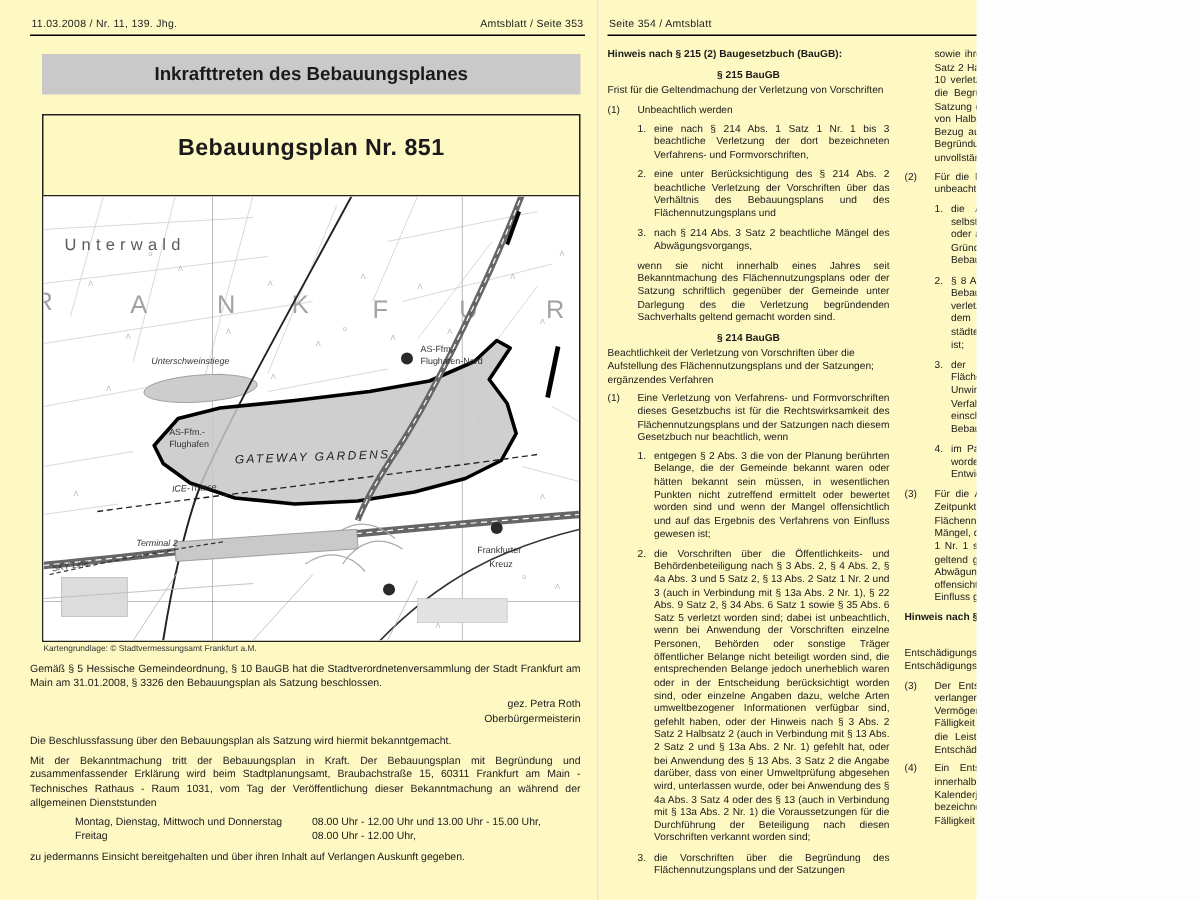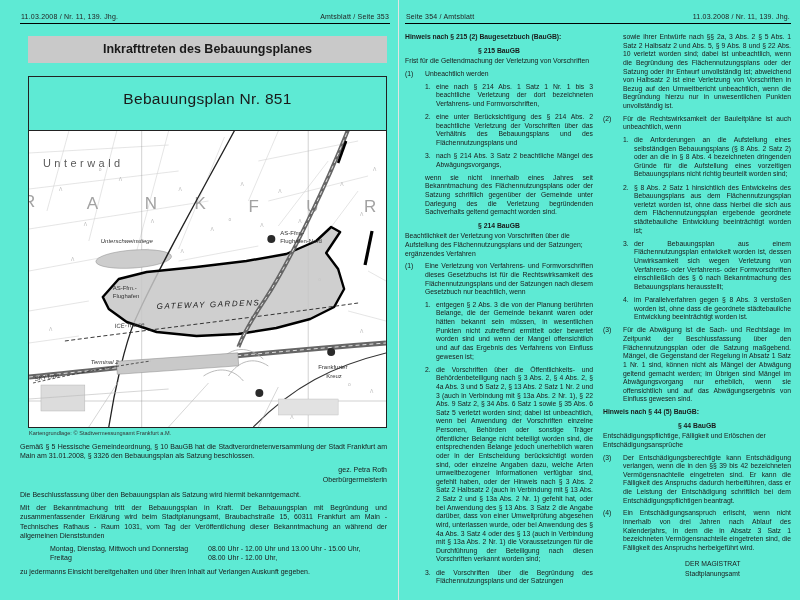--- a/index.html
+++ b/index.html
@@ -1,27 +1,27 @@
 <!DOCTYPE html>
 <html><head>
 <meta charset="utf-8">
 <style>
   html,body{margin:0;padding:0;}
   body{width:800px;height:600px;background:#fdfdfd;font-family:"Liberation Sans",sans-serif;color:#1a1a1a;}
-  .sheet{position:relative;width:800px;height:600px;overflow:hidden;background:#5eead4;}
+  .sheet{position:relative;width:651px;height:600px;overflow:hidden;background:#fef9c3;}
   .seam{position:absolute;left:398px;top:0;width:1px;height:600px;background:#e3e3e3;}
   .page{position:absolute;top:0;height:600px;box-sizing:border-box;}
   #left-page{left:0;width:397px;padding:13px 7px 0 20px;}
   #right-page{left:399px;width:401px;padding:13px 9px 0 6px;}
   .pg-header{display:flex;justify-content:space-between;font-size:7px;letter-spacing:.2px;color:#222;padding:0 1px;}
   .pg-rule{border-top:1px solid #000;margin-top:3px;}
   
   .title-box{margin:12px 3px 0 8px;background:#c9c9c9;text-align:center;font-weight:bold;font-size:12.5px;padding:6px 0 7px;}
   .figure{margin:13px 3px 0 8px;border:1px solid #222;}
-  .map-head{border-bottom:1px solid #222;text-align:center;padding:13px 0 22px;}
+  .map-head{border-bottom:1px solid #222;text-align:center;padding:13px 0 22px;font-weight:bold;}
   .map-title{font-size:15.5px;letter-spacing:.3px;}
   .map-sub{font-size:10px;margin-top:5px;letter-spacing:.4px;}
   .map-canvas{height:296px;overflow:hidden;position:relative;background:#fff;}
   .map-caption{font-size:5.6px;color:#333;margin:2px 3px 0 9px;}
   .lp-body{margin:6px 3px 0 0;font-size:7px;line-height:1.32;}
   
   .blk{margin-bottom:4px;text-align:justify;}
   .blk.h{font-weight:bold;text-align:left;}
   .blk.hc{font-weight:bold;text-align:center;margin-top:5px;margin-bottom:2px;}
   .blk.pl{text-align:left;}

